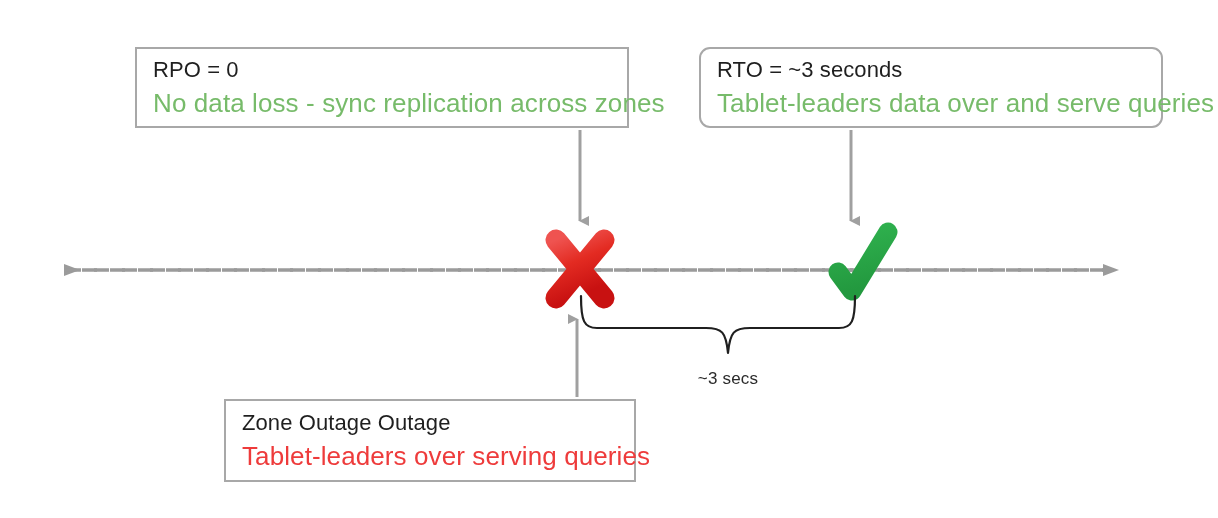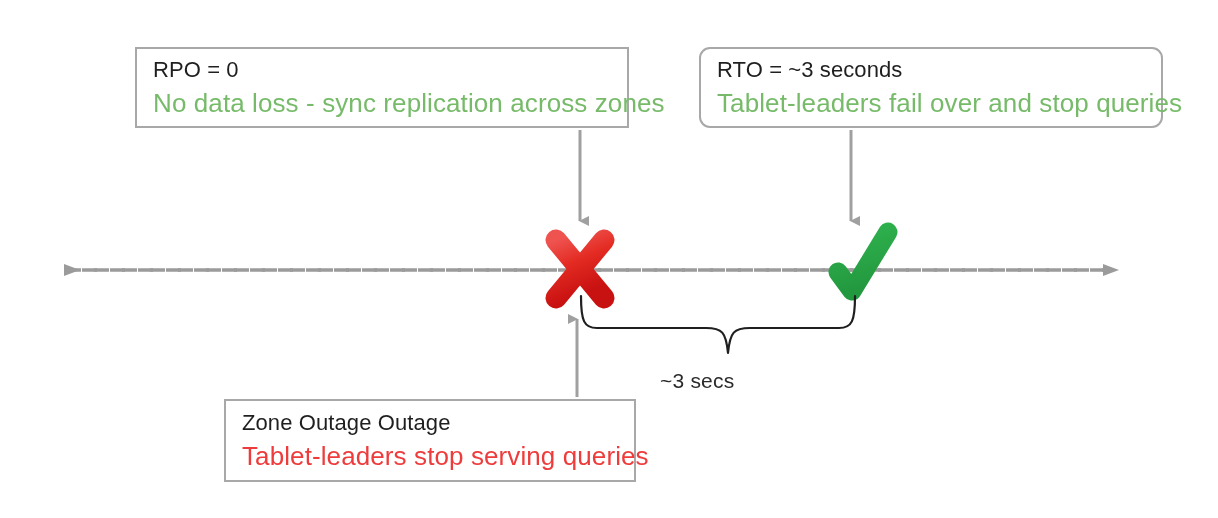--- a/index.html
+++ b/index.html
@@ -56,21 +56,22 @@
 
   #box-rpo  { left: 135px; top: 31px;  width: 494px; height: 81px; }
   #box-rto  { left: 699px; top: 31px;  width: 464px; height: 81px; border-radius: 11px; }
   #box-zone { left: 224px; top: 383px; width: 412px; height: 83px; }
 
   .brace-label {
     position: absolute;
     left: 660px;
     top: 353px;
     width: 136px;
-    font-size: 21px;
+    text-align: center;
+    font-size: 17px;
     color: #2b2b2b;
     letter-spacing: 0.2px;
     white-space: nowrap;
   }
 </style>
 </head>
 <body>
 
 <div id="diagram-root">
 
@@ -131,23 +132,23 @@
     </g>
   </svg>
 
   <div class="callout-box" id="box-rpo">
     <div class="callout-title">RPO = 0</div>
     <div class="callout-sub sub-green">No data loss - sync replication across zones</div>
   </div>
 
   <div class="callout-box" id="box-rto">
     <div class="callout-title">RTO = ~3 seconds</div>
-    <div class="callout-sub sub-green">Tablet-leaders fail over and stop queries</div>
+    <div class="callout-sub sub-green">Tablet-leaders data over and serve queries</div>
   </div>
 
   <div class="callout-box" id="box-zone">
     <div class="callout-title">Zone Outage Outage</div>
-    <div class="callout-sub sub-red">Tablet-leaders stop serving queries</div>
+    <div class="callout-sub sub-red">Tablet-leaders over serving queries</div>
   </div>
 
   <div class="brace-label">~3 secs</div>
 
 </div>
 
 </body></html>

